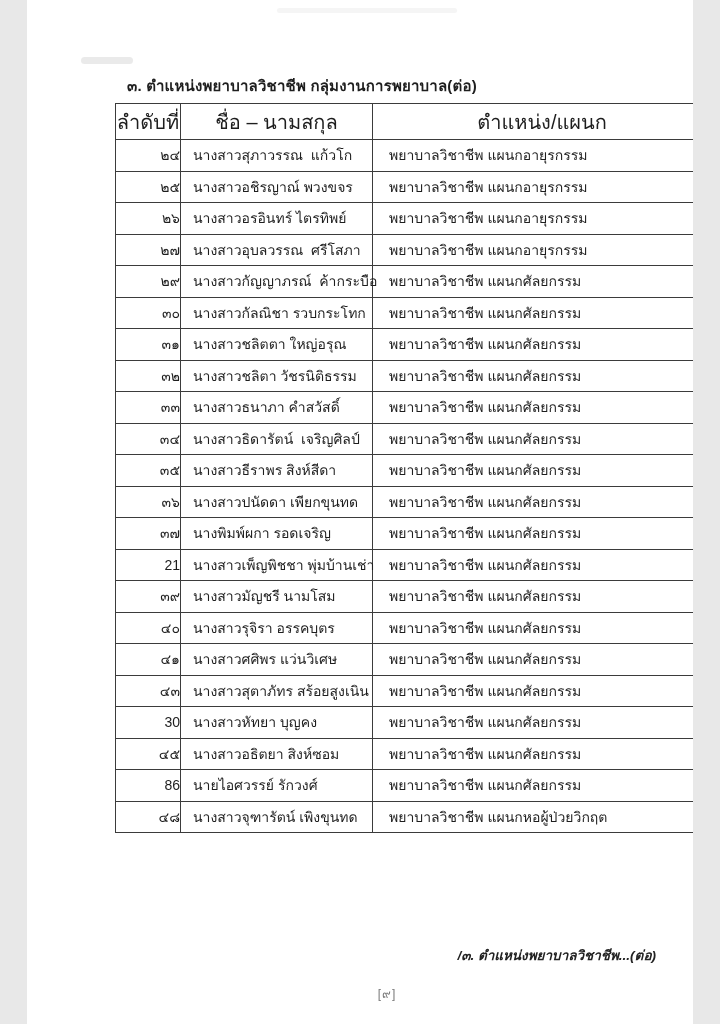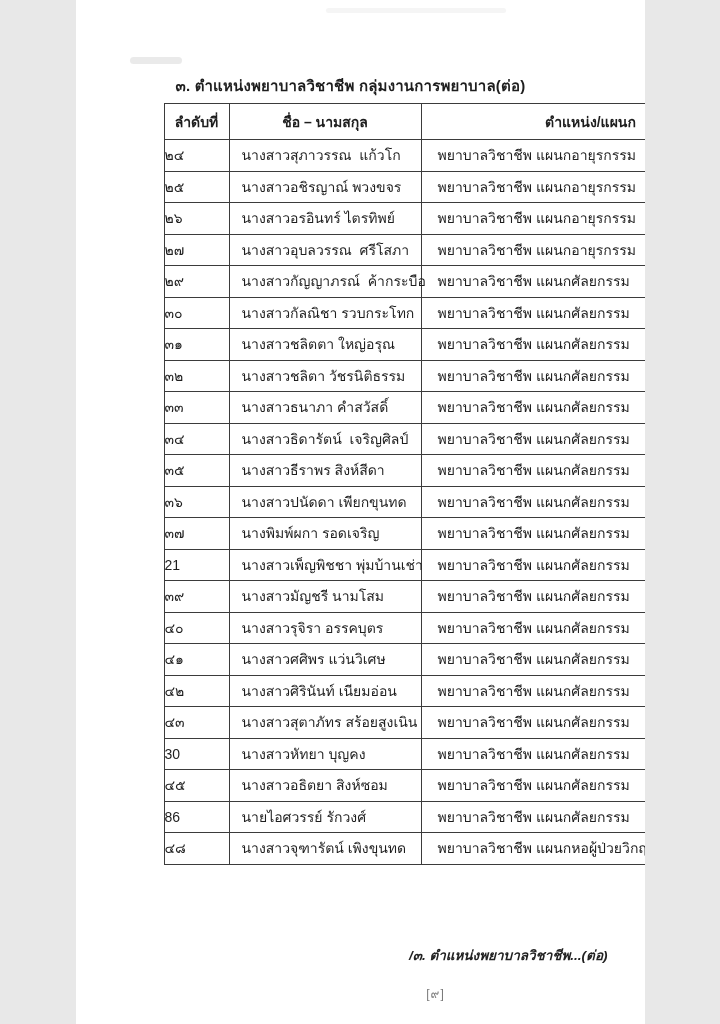--- a/index.html
+++ b/index.html
@@ -1,19 +1,19 @@
 <!DOCTYPE html>
 <html><head>
 <meta charset="utf-8">
 <style>
   * { margin: 0; padding: 0; box-sizing: border-box; }
   html, body { background: #e8e8e8; }
   .page {
     position: relative;
-    width: 569px;
+    width: 666px;
     height: 1024px;
     margin: 0 auto;
     background: #ffffff;
     font-family: "Liberation Sans", "DejaVu Sans", sans-serif;
     color: #1e1e1e;
     overflow: hidden;
   }
   .scan-artifact {
     position: absolute;
     background: #d9d9d9;
@@ -42,26 +42,26 @@
   table.roster col.c-no   { width: 65px; }
   table.roster col.c-name { width: 192px; }
   table.roster col.c-pos  { width: 339px; }
   table.roster th, table.roster td {
     border: 1.5px solid #3b3b3b;
     font-size: 14px;
     vertical-align: middle;
   }
   table.roster th {
     height: 36px;
-    font-weight: bold;
+    font-weight: normal;
     text-align: center;
-    font-size: 14px;
+    font-size: 20px;
   }
   table.roster td { height: 31.5px; }
-  td.cell-no { text-align: left; font-size: 13.5px; }
+  td.cell-no { text-align: right; font-size: 13.5px; }
   td.cell-name { padding-left: 12px; white-space: pre; }
   td.cell-pos { padding-left: 16px; white-space: pre; }
   .footer-note {
     position: absolute;
     right: 37px;
     top: 944px;
     font-size: 13.5px;
     font-style: italic;
     font-weight: 600;
     color: #222222;
@@ -181,25 +181,20 @@
       <td class="cell-no">๔๐</td>
       <td class="cell-name">นางสาวรุจิรา อรรคบุตร</td>
       <td class="cell-pos">พยาบาลวิชาชีพ แผนกศัลยกรรม</td>
     </tr>
         <tr>
       <td class="cell-no">๔๑</td>
       <td class="cell-name">นางสาวศศิพร แว่นวิเศษ</td>
       <td class="cell-pos">พยาบาลวิชาชีพ แผนกศัลยกรรม</td>
     </tr>
         <tr>
-      <td class="cell-no">๔๒</td>
-      <td class="cell-name">นางสาวศิรินันท์ เนียมอ่อน</td>
-      <td class="cell-pos">พยาบาลวิชาชีพ แผนกศัลยกรรม</td>
-    </tr>
-        <tr>
       <td class="cell-no">๔๓</td>
       <td class="cell-name">นางสาวสุตาภัทร สร้อยสูงเนิน</td>
       <td class="cell-pos">พยาบาลวิชาชีพ แผนกศัลยกรรม</td>
     </tr>
         <tr>
       <td class="cell-no">30</td>
       <td class="cell-name">นางสาวหัทยา บุญคง</td>
       <td class="cell-pos">พยาบาลวิชาชีพ แผนกศัลยกรรม</td>
     </tr>
         <tr>

